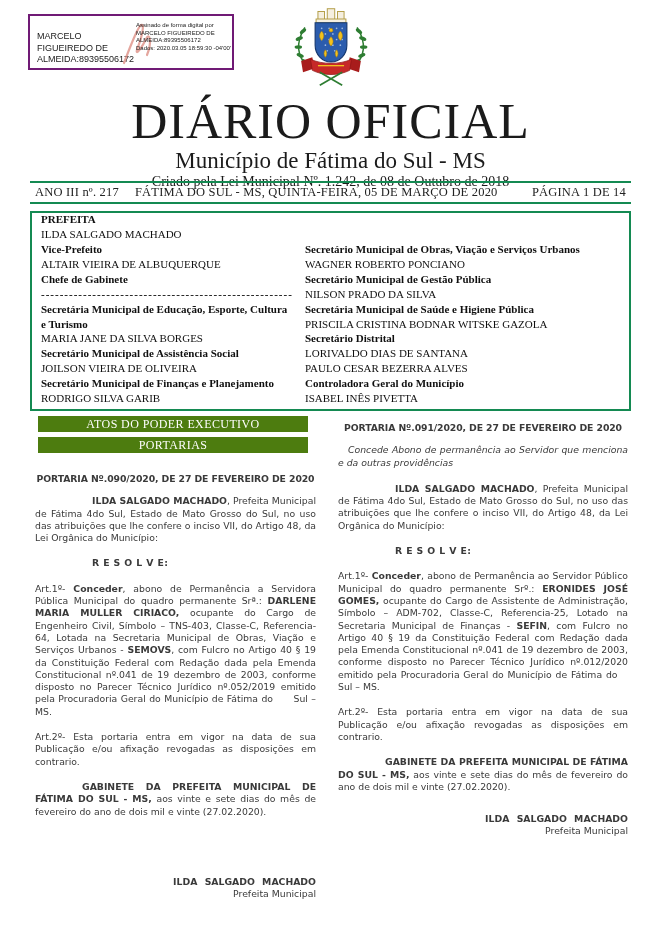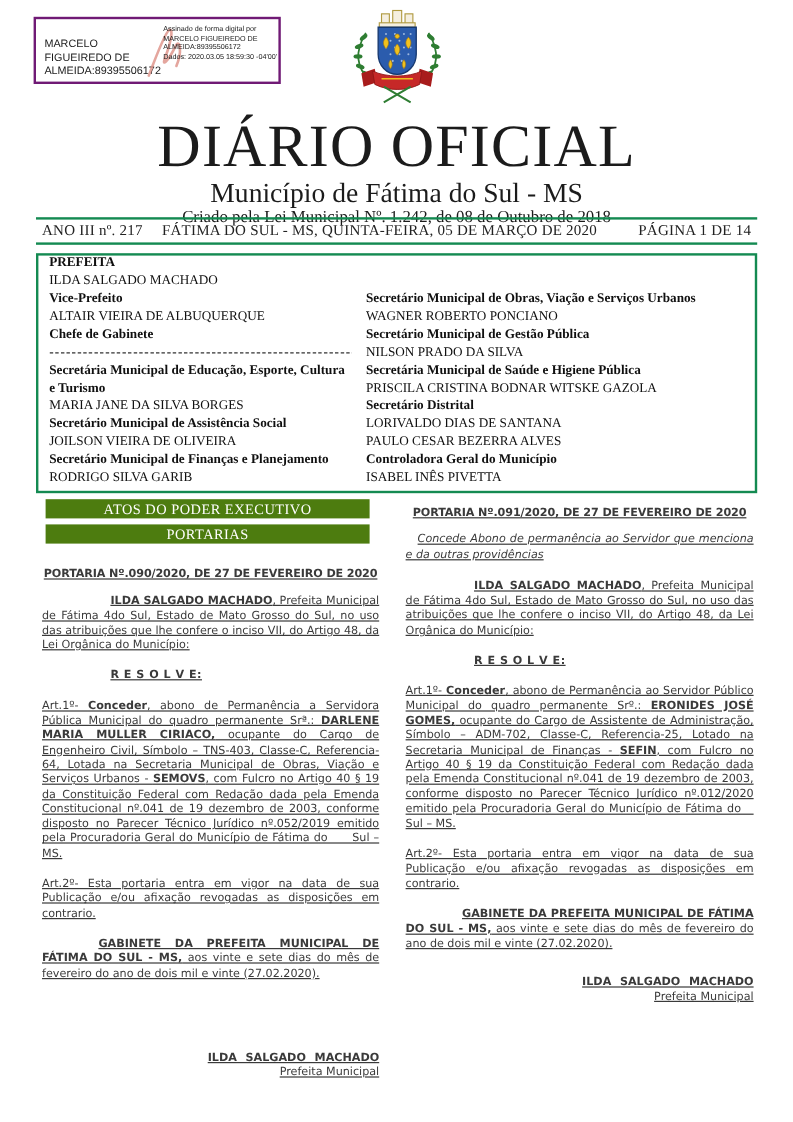--- a/index.html
+++ b/index.html
@@ -43,21 +43,21 @@
   .off-role { font-weight:bold; }
   .off-dashes { font-weight:bold; white-space:nowrap; overflow:hidden; letter-spacing:1px; }
 
   
   .banners { position:absolute; left:38px; top:416px; width:270px; }
   .banner { background:#4d7c0f; color:#fff; text-align:center; font-size:12px;
             height:16px; line-height:16px; letter-spacing:.4px; margin-bottom:5px; }
 
   
   .doc-col { position:absolute; font-family:"DejaVu Sans", sans-serif;
-             font-size:9.3px; line-height:12.3px; color:#3a3a3a; text-align:justify;text-decoration:underline; }
+             font-size:9.3px; line-height:12.3px; color:#3a3a3a; text-align:justify; }
   .col-090 { left:35px;  top:473px; width:281px; }
   .col-091 { left:338px; top:422px; width:290px; }
   .doc-title { font-weight:bold; text-align:center; text-justify:none; text-align-last:center;
                margin-bottom:10px; letter-spacing:-0.1px; white-space:nowrap; }
   .ementa { font-style:italic; margin-bottom:14px; }
   .col-090 .ementa { text-indent:66px; }
   .col-091 .ementa { text-indent:10px; }
   .preamble { text-indent:57px; margin-bottom:13px; }
   .resolve { font-weight:bold; text-indent:57px; margin-bottom:13px; letter-spacing:.4px; }
   .art { margin-bottom:13px; }

